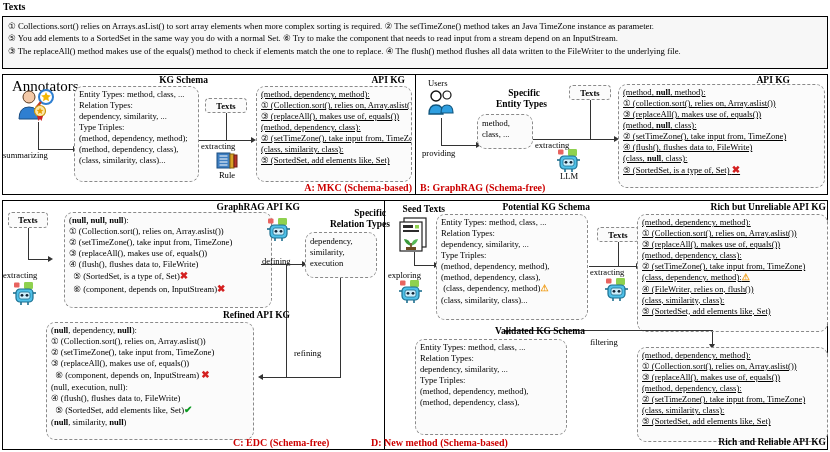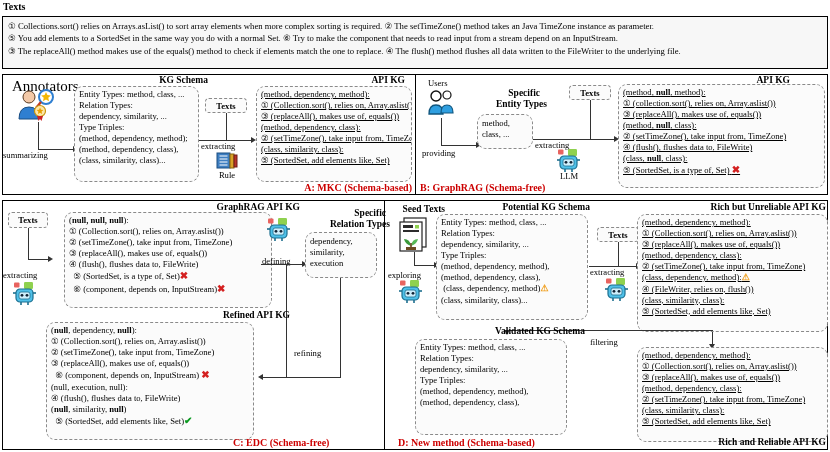--- a/index.html
+++ b/index.html
@@ -267,22 +267,22 @@
 
   <div class="abs lbl" style="left:110px;top:311px;width:180px;">Refined API KG</div>
   <div class="dbox" style="left:46px;top:322px;width:208px;height:118px;">
     <div>(<b class="nl">null</b>, dependency, <b class="nl">null</b>):</div>
     <div>  ① (Collection.sort(), relies on, Array.aslist())</div>
     <div>  ② (setTimeZone(), take input from, TimeZone)</div>
     <div>  ③ (replaceAll(), makes use of, equals())</div>
     <div>&nbsp;&nbsp;⑥ (component, depends on, InputStream) <span class="mark-x">✖</span></div>
     <div>(null, execution, null):</div>
     <div>  ④ (flush(), flushes data to, FileWrite)</div>
+    <div>&nbsp;&nbsp;⑤ (SortedSet, add elements like, Set)<span class="mark-v">✔</span></div>
     <div>(<b class="nl">null</b>, similarity, <b class="nl">null</b>)</div>
-    <div>&nbsp;&nbsp;⑤ (SortedSet, add elements like, Set)<span class="mark-v">✔</span></div>
   </div>
 
   <div class="abs red" style="left:233px;top:437px;">C: EDC (Schema-free)</div>
 
   <div class="abs lbl" style="left:387px;top:205px;width:58px;">Seed Texts</div>
   <span class="icon" style="left:398px;top:216px;">
     <svg width="32" height="36" viewBox="0 0 32 36">
       <rect x="6" y="2" width="22" height="29" fill="#fff" stroke="#222" stroke-width="1.2"></rect>
       <rect x="2" y="6" width="22" height="29" fill="#fff" stroke="#222" stroke-width="1.2"></rect>
       <rect x="5" y="9" width="10" height="3" fill="#2c2c2c"></rect>
@@ -379,15 +379,15 @@
     <div>(method, dependency, method):</div>
     <div>  ① (Collection.sort(), relies on, Array.aslist())</div>
     <div>  ③ (replaceAll(), makes use of, equals())</div>
     <div>(method, dependency, class):</div>
     <div>  ② (setTimeZone(), take input from, TimeZone)</div>
     <div>(class, similarity, class):</div>
     <div>  ⑤ (SortedSet, add elements like, Set)</div>
   </div>
   <div class="abs lbl" style="left:640px;top:438px;width:186px;">Rich and Reliable API KG</div>
 
-  <div class="abs red" style="left:398px;top:437px;">D: New method (Schema-based)</div>
+  <div class="abs red" style="left:371px;top:437px;">D: New method (Schema-based)</div>
 
 </div>
 
 </body></html>

